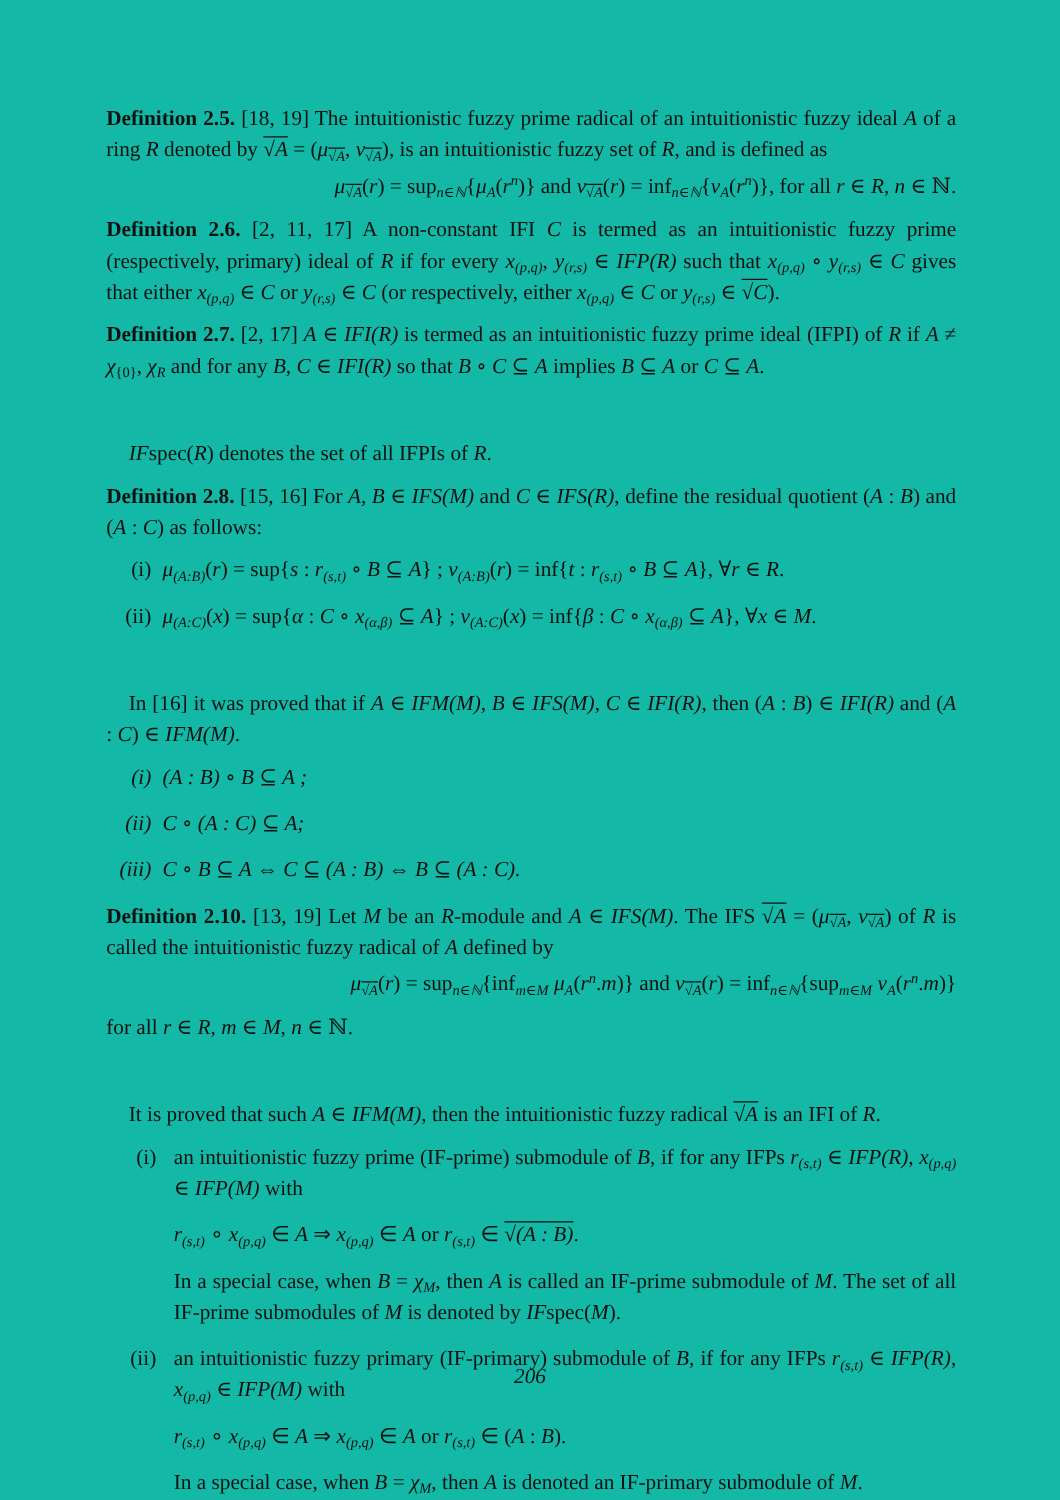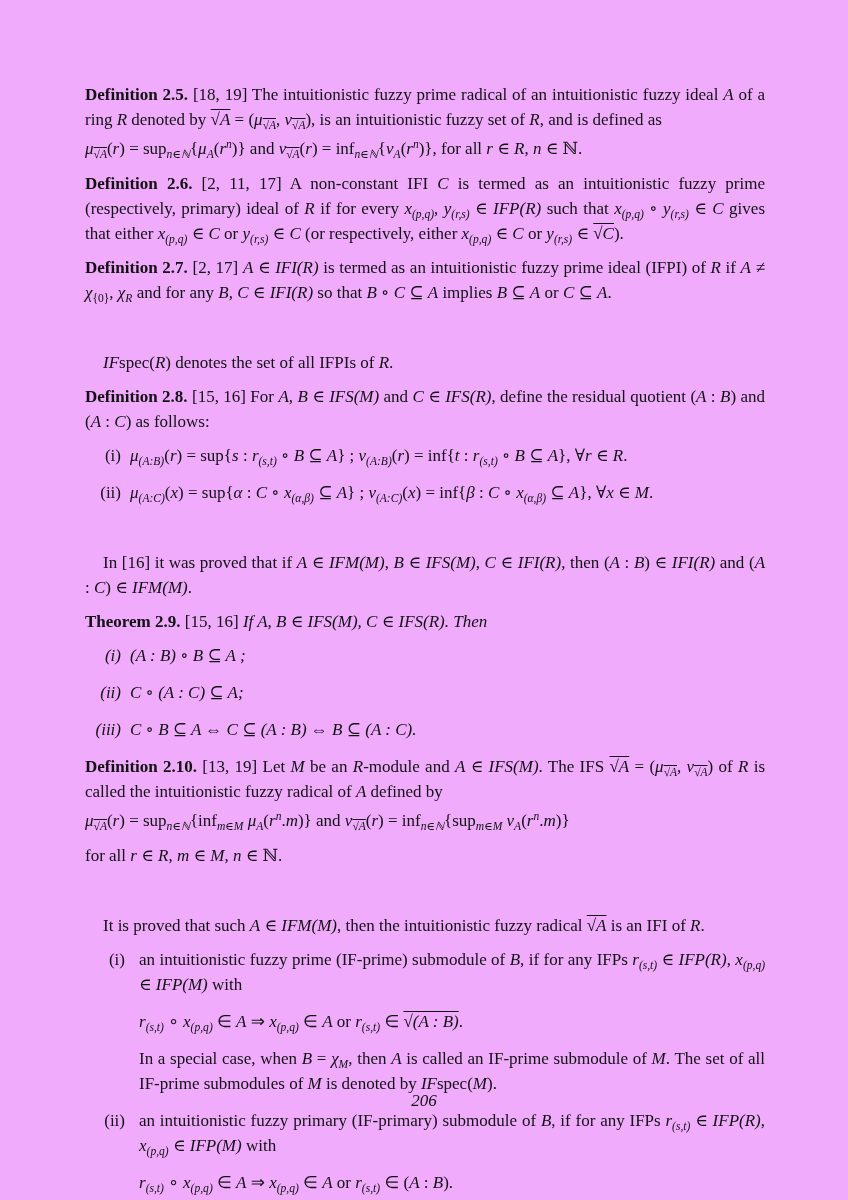--- a/index.html
+++ b/index.html
@@ -1,28 +1,28 @@
 <!DOCTYPE html>
 <html><head>
 <meta charset="utf-8">
 <style>
   html,body{margin:0;padding:0;background:#e8e8e8;}
   .page{
     position:relative;
     width:848px;height:1200px;
-    background:#f0abfc;
+    background:#14b8a6;
     font-family:"Liberation Serif","DejaVu Serif",serif;
     font-size:17px;line-height:25px;color:#111;
     overflow:hidden;
   }
   .content{position:absolute;left:85px;top:82px;width:680px;}
   .para{margin:0 0 9px 0;text-align:justify;}
   .para.tight{margin-bottom:4px;}
   .indent{text-indent:18px;margin-top:45px;}
-  .formula{text-align:left;margin:3px 0 10px 0;}
+  .formula{text-align:right;margin:3px 0 10px 0;}
   .litem{display:flex;align-items:flex-start;margin:9px 0 12px 0;}
   .llabel{flex:none;text-align:right;}
   .list-a .llabel{width:36px;margin-right:9px;}
   .list-b .llabel{width:40px;margin-right:14px;}
   .lbody{flex:1;text-align:justify;}
   .inner-para{margin:10px 0 0 0;text-align:justify;}
   .inner-formula{text-align:left;margin:12px 0;font-family:Liberation Serif, serif;}
   .footer{position:absolute;left:0;right:0;top:1088px;text-align:center;font-style:italic;}
   
   .b{font-weight:700;}
@@ -51,21 +51,20 @@
       <span class="llabel">(i)</span>
       <span class="lbody"><span class="i">μ</span><span class="sub i">(A:B)</span><span>(</span><span class="i">r</span><span>) = sup{</span><span class="i">s</span><span> : </span><span class="i">r</span><span class="sub i">(s,t)</span><span> ∘ </span><span class="i">B</span><span> ⊆ </span><span class="i">A</span><span>} ; </span><span class="i">ν</span><span class="sub i">(A:B)</span><span>(</span><span class="i">r</span><span>) = inf{</span><span class="i">t</span><span> : </span><span class="i">r</span><span class="sub i">(s,t)</span><span> ∘ </span><span class="i">B</span><span> ⊆ </span><span class="i">A</span><span>}, ∀</span><span class="i">r</span><span> ∈ </span><span class="i">R</span><span>.</span></span>
     </div>
     <div class="litem list-a">
       <span class="llabel">(ii)</span>
       <span class="lbody"><span class="i">μ</span><span class="sub i">(A:C)</span><span>(</span><span class="i">x</span><span>) = sup{</span><span class="i">α</span><span> : </span><span class="i">C</span><span> ∘ </span><span class="i">x</span><span class="sub i">(α,β)</span><span> ⊆ </span><span class="i">A</span><span>} ; </span><span class="i">ν</span><span class="sub i">(A:C)</span><span>(</span><span class="i">x</span><span>) = inf{</span><span class="i">β</span><span> : </span><span class="i">C</span><span> ∘ </span><span class="i">x</span><span class="sub i">(α,β)</span><span> ⊆ </span><span class="i">A</span><span>}, ∀</span><span class="i">x</span><span> ∈ </span><span class="i">M</span><span>.</span></span>
     </div>
 
     <p class="para indent"><span>In [16] it was proved that if </span><span class="i">A</span><span> ∈ </span><span class="i">IFM(M)</span><span>, </span><span class="i">B</span><span> ∈ </span><span class="i">IFS(M)</span><span>, </span><span class="i">C</span><span> ∈ </span><span class="i">IFI(R)</span><span>, then (</span><span class="i">A</span><span> : </span><span class="i">B</span><span>) ∈ </span><span class="i">IFI(R)</span><span> and (</span><span class="i">A</span><span> : </span><span class="i">C</span><span>) ∈ </span><span class="i">IFM(M)</span><span>.</span></p>
 
-    <p class="para"><span class="b">Theorem 2.9.</span><span> [15, 16] </span><span class="i">If A, B ∈ IFS(M), C ∈ IFS(R). Then</span></p>
 
     <div class="litem list-a">
       <span class="llabel i">(i)</span>
       <span class="lbody"><span class="i">(A : B) ∘ B ⊆ A ;</span></span>
     </div>
     <div class="litem list-a">
       <span class="llabel i">(ii)</span>
       <span class="lbody"><span class="i">C ∘ (A : C) ⊆ A;</span></span>
     </div>
     <div class="litem list-a">

